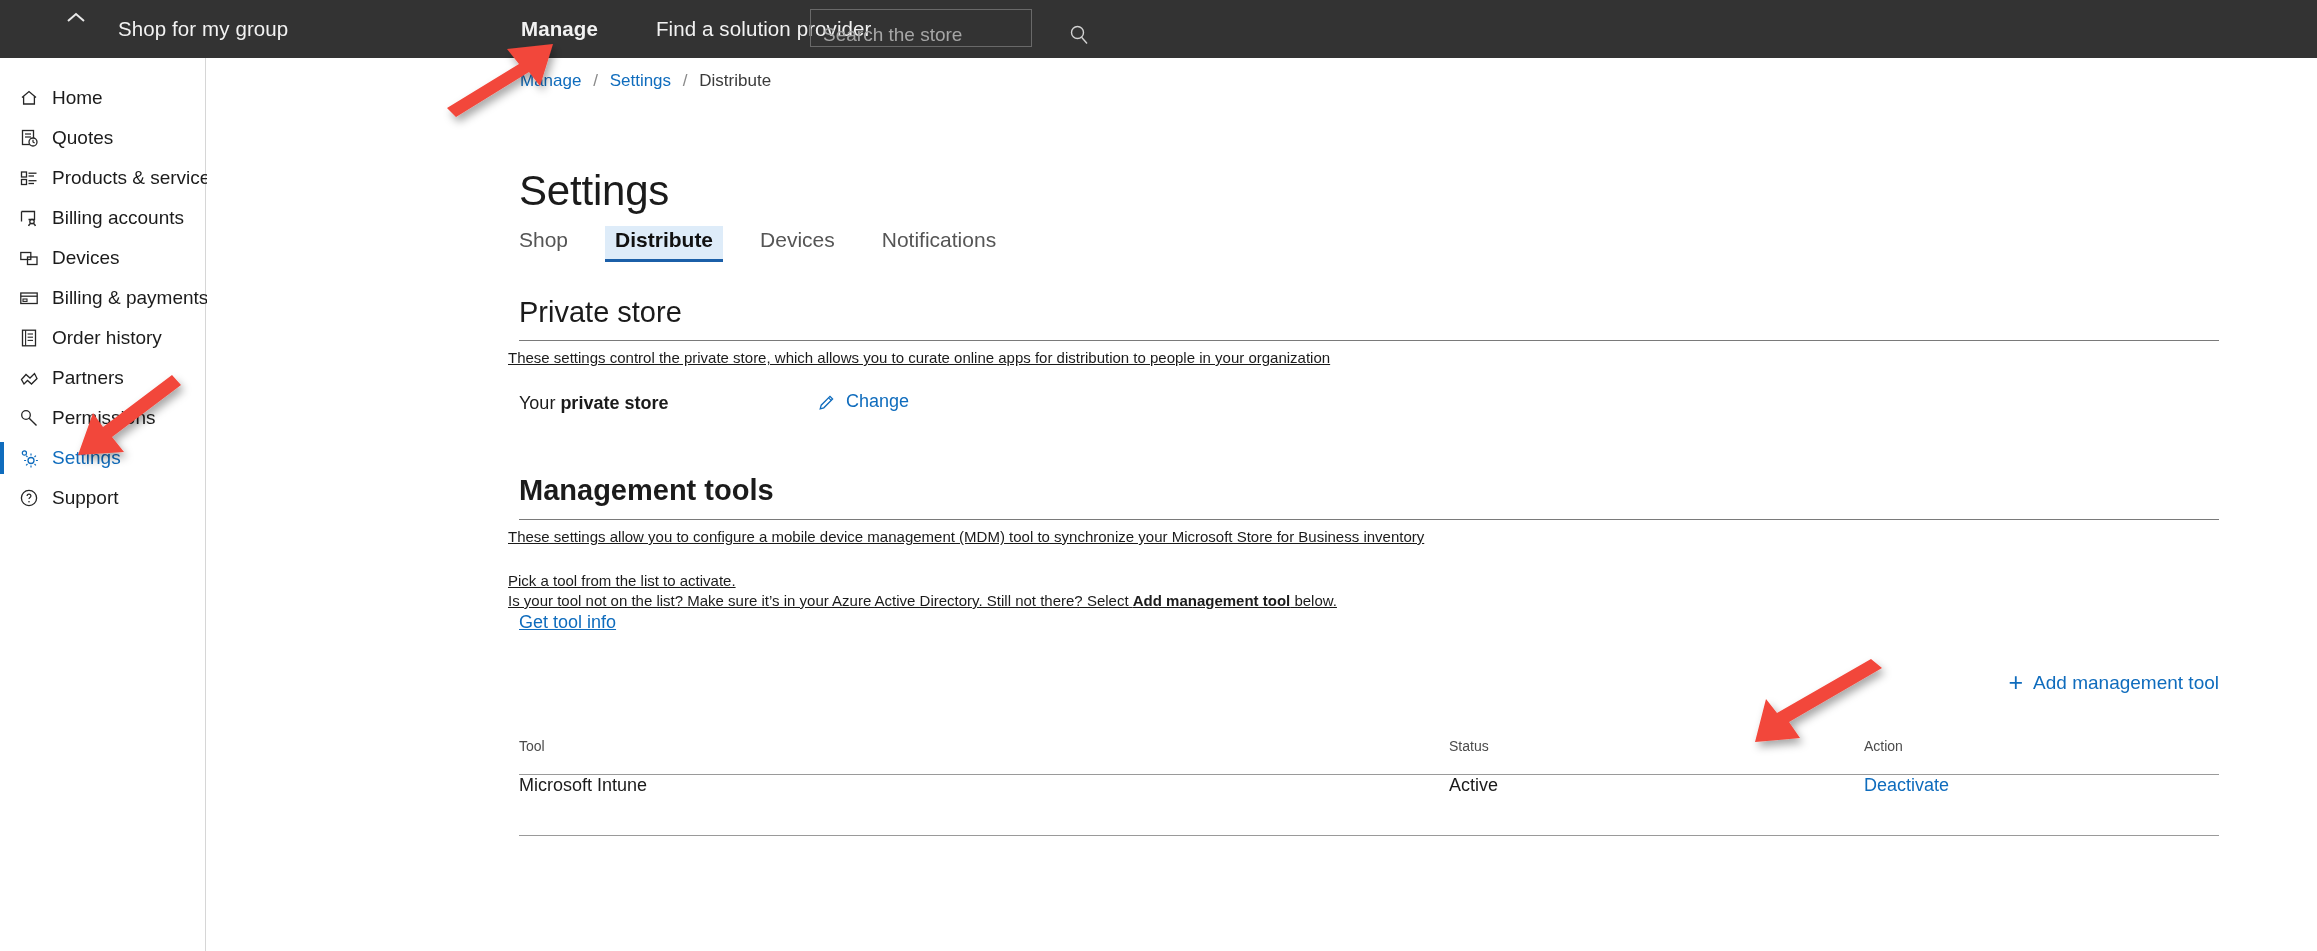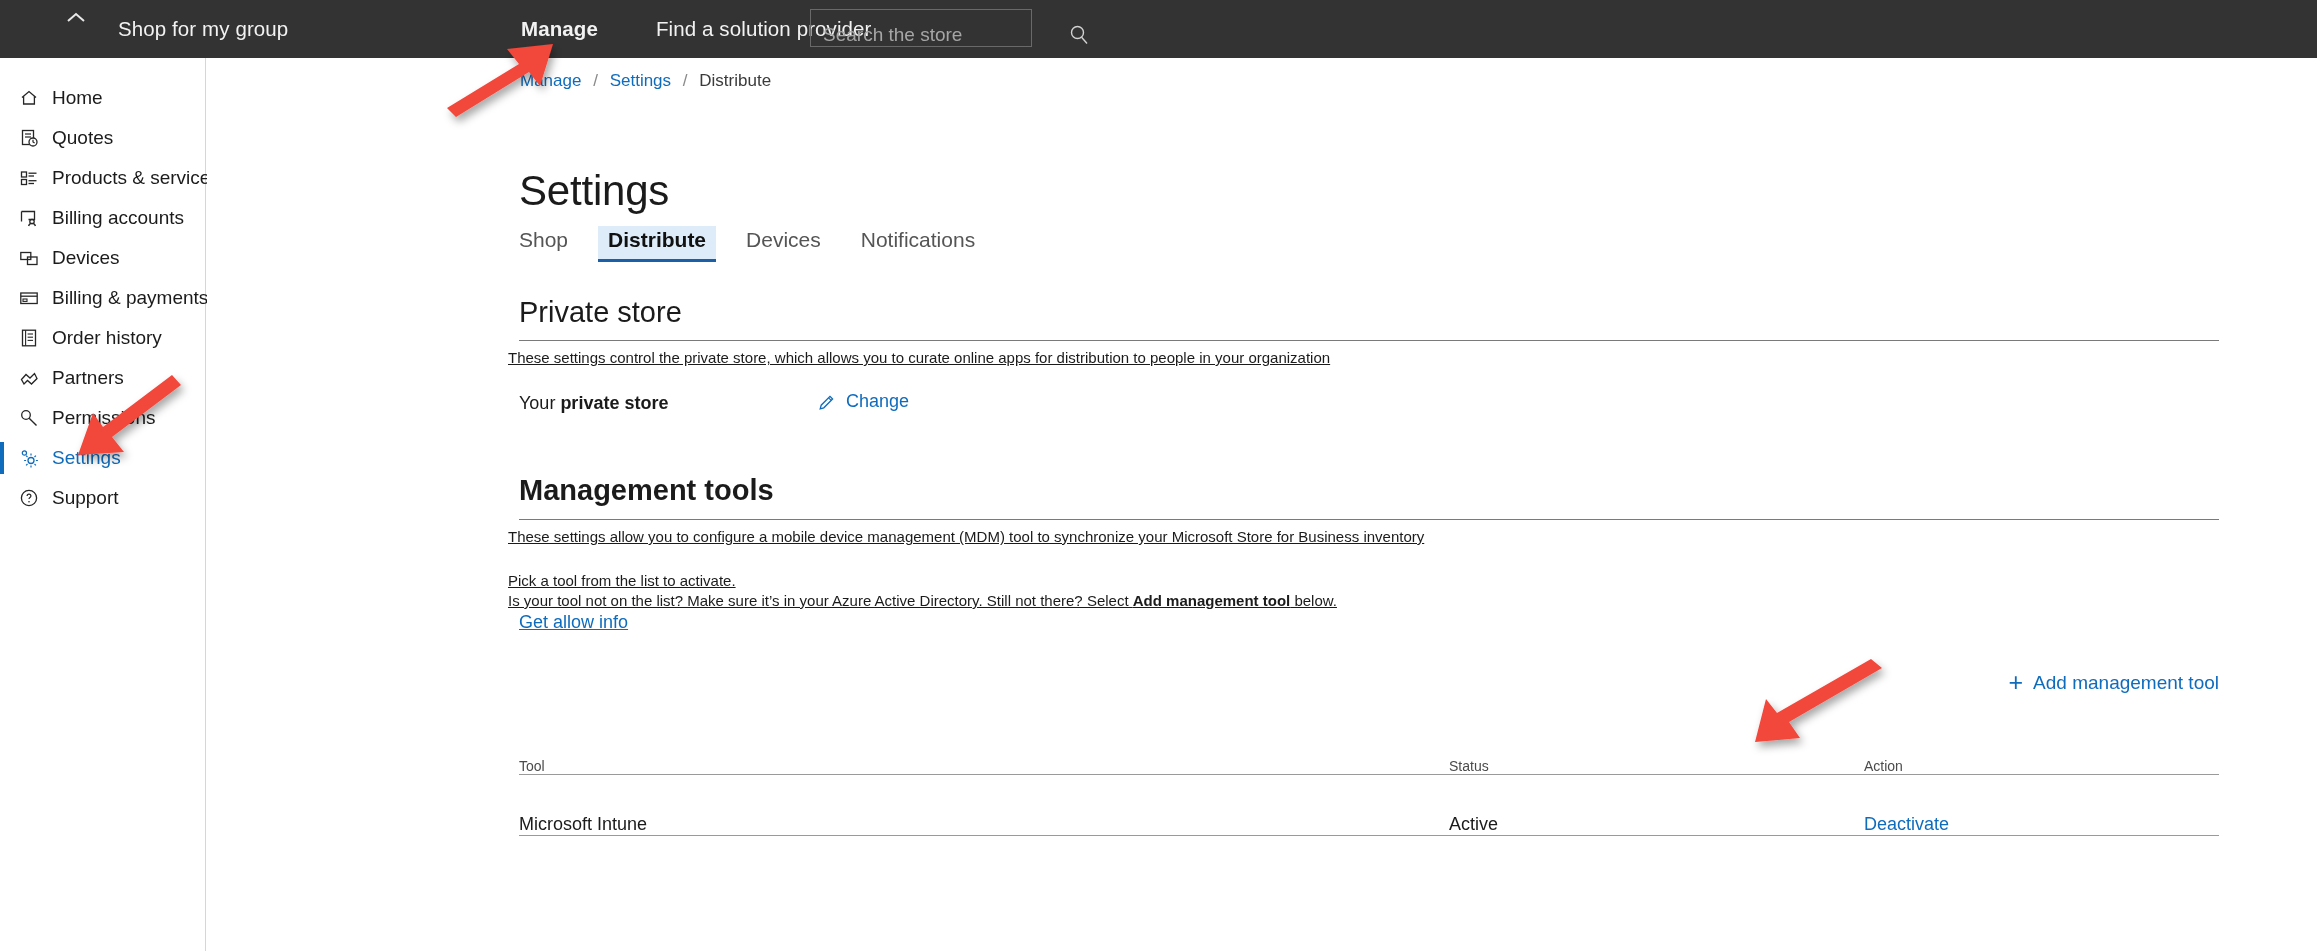--- a/index.html
+++ b/index.html
@@ -138,21 +138,21 @@
     color: #1b1b1b;
     letter-spacing: -.2px;
     line-height: 1;
   }
 
   #tabs {
     position: absolute;
     left: 312px; top: 168px;
     display: flex;
     align-items: flex-end;
-    gap: 8px;
+    gap: 15px;
   }
   .tab {
     font-size: 21px;
     color: #555555;
     padding: 2px 10px 7px 10px;
     margin-right: 12px;
     cursor: pointer;
     white-space: nowrap;
     border-bottom: 3px solid transparent;
   }
@@ -240,21 +240,21 @@
     white-space: nowrap;
   }
   #add-tool-button .plus { font-size: 25px; line-height: 1; font-weight: 300; }
 
   
   #tools-table {
     position: absolute;
     left: 312px; top: 680px;
     width: 1700px;
   }
-  .t-row { display: flex; align-items: flex-end; }
+  .t-row { display: flex; align-items: flex-start; }
   .t-head { height: 36px; }
   .t-head .cell {
     font-size: 14px;
     color: #4b4b4b;
   }
   .t-body { height: 62px; border-top: 1px solid #9a9a9a; border-bottom: 1px solid #9a9a9a; }
   .t-body .cell { font-size: 18px; color: #1b1b1b; }
   .col-tool   { width: 930px; }
   .col-status { width: 415px; }
   .col-action { width: 355px; }
@@ -457,21 +457,21 @@
   </div>
 
   <h2 class="section-title" id="mgmt-title">Management tools</h2>
   <div class="section-rule" id="mgmt-rule"></div>
   <p class="body-text" id="mgmt-desc">These settings allow you to configure a mobile device management (MDM) tool to synchronize your Microsoft Store for Business inventory</p>
 
   <p class="body-text" id="pick-tool-line">Pick a tool from the list to activate.</p>
 
   <p class="body-text" id="not-on-list-line"><span>Is your tool not on the list? Make sure it’s in your Azure Active Directory. Still not there? Select </span><b>Add management tool</b><span> below.</span></p>
 
-  <a id="get-more-info">Get allow info</a>
+  <a id="get-more-info">Get tool info</a>
 
   <div id="add-tool-button">
     <span class="plus">+</span>
     <span>Add management tool</span>
   </div>
 
   <div id="tools-table">
     <div class="t-row t-head">
       <div class="cell col-tool">Tool</div>
       <div class="cell col-status">Status</div>

